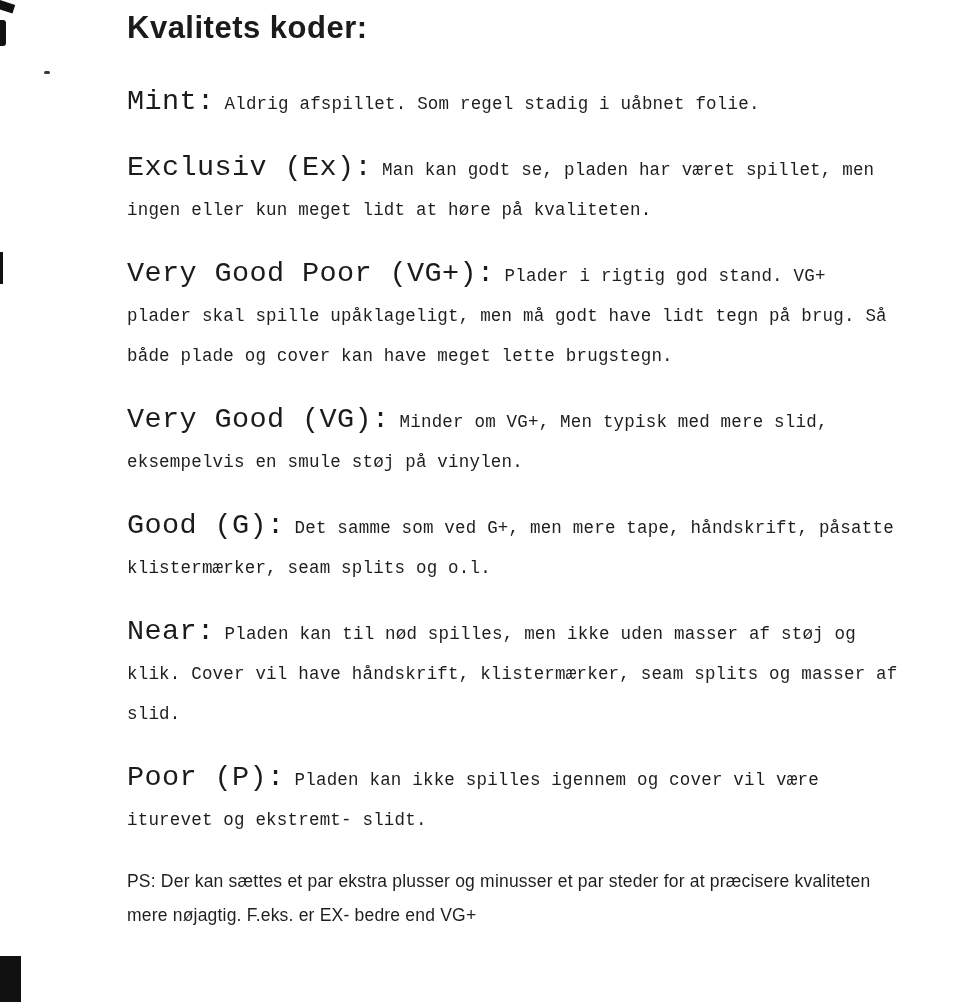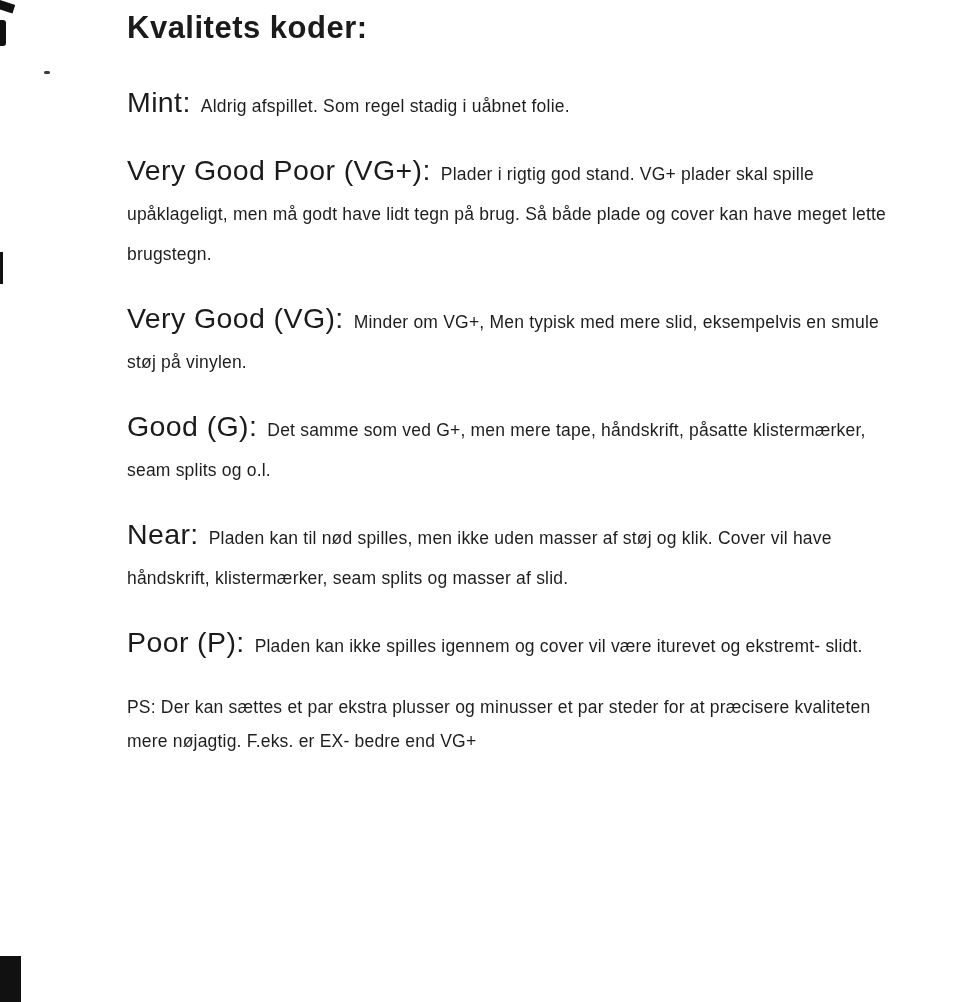--- a/index.html
+++ b/index.html
@@ -26,20 +26,21 @@
     font-weight: 700;
     letter-spacing: 0.5px;
     margin: 0 0 36px 0;
     color: #1b1b1b;
   }
   .entry {
     margin: 0 0 24px 0;
     line-height: 40px;
     font-size: 17.5px;
     letter-spacing: 0.2px;
+    font-family: Liberation Mono, monospace;
   }
   .entry .term {
     font-size: 28.5px;
     letter-spacing: 0.4px;
     margin-right: 10px;
     color: #1b1b1b;
   }
   .entry .desc {
     font-size: 17.5px;
     color: #1e1e1e;
@@ -87,20 +88,23 @@
 
 <div class="doc">
 
   <h1 class="doc-title">Kvalitets koder:</h1>
 
   <p class="entry">
     <span class="term">Mint:</span><span class="desc">Aldrig afspillet. Som regel stadig i uåbnet folie.</span>
   </p>
 
 
+  <p class="entry">
+    <span class="term">Exclusiv (Ex):</span><span class="desc">Man kan godt se, pladen har været spillet, men ingen eller kun meget lidt at høre på kvaliteten.</span>
+  </p>
 
   <p class="entry">
     <span class="term">Very Good Poor (VG+):</span><span class="desc">Plader i rigtig god stand. VG+ plader skal spille upåklageligt, men må godt have lidt tegn på brug. Så både plade og cover kan have meget lette brugstegn.</span>
   </p>
 
   <p class="entry">
     <span class="term">Very Good (VG):</span><span class="desc">Minder om VG+, Men typisk med mere slid, eksempelvis en smule støj på vinylen.</span>
   </p>
 
 

